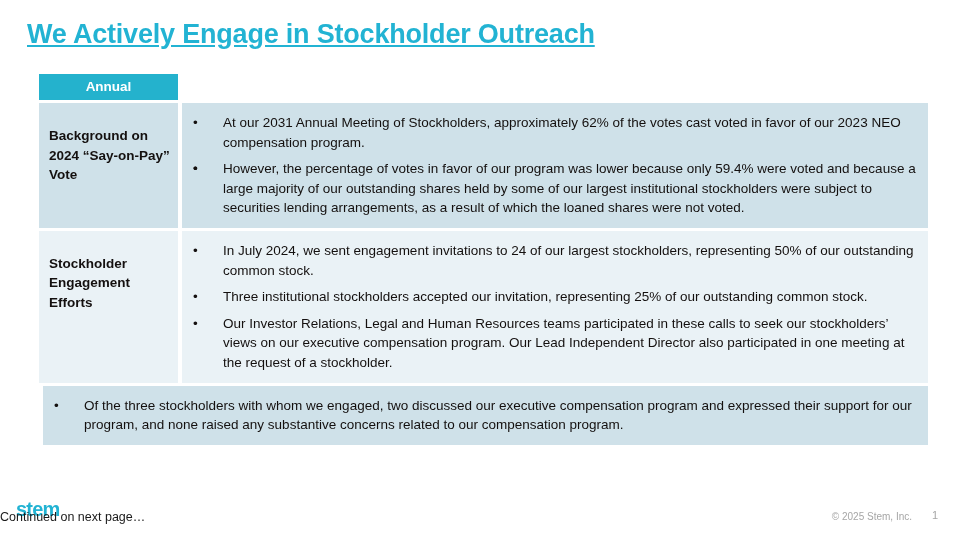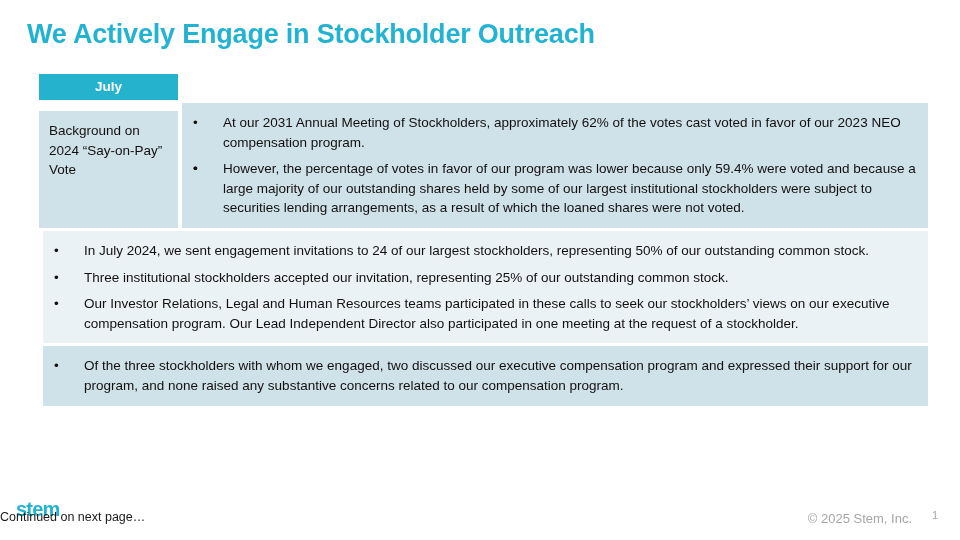--- a/index.html
+++ b/index.html
@@ -27,20 +27,21 @@
     position: absolute;
     left: 27px;
     top: 20px;
     width: 900px;
     font-size: 27px;
     font-weight: bold;
     color: #22b3d3;
     letter-spacing: -0.2px;
     line-height: 1.1;
     white-space: nowrap;
+    text-decoration: underline;
   }
 
   
   .table {
     position: absolute;
     left: 39px;
     top: 74px;
     width: 889px;
   }
 
@@ -76,25 +77,24 @@
     text-align: center;
     padding: 6px 4px 7px 4px;
     height: 26px;
     line-height: 14px;
     box-sizing: border-box;
   }
 
   
   .body-row .t-col-topic {
     font-size: 13.5px;
-    font-weight: normal;
+    font-weight: bold;
     color: #14100f;
-    padding: 10px 8px 10px 10px;
+    padding: 23px 8px 10px 10px;
     line-height: 19.5px;
-    margin-top: 8px;
   }
   .body-row .t-col-info {
     padding: 10px 10px 10px 0;
   }
 
   .shade-dark .t-col-topic,
   .shade-dark .t-col-info { background: #cfe1e9; }
 
   .shade-light .t-col-topic,
   .shade-light .t-col-info { background: #eaf2f6; }
@@ -140,21 +140,21 @@
     left: 0;
     top: 510px;
     width: 778px;
     font-size: 12.5px;
     color: #1a1a1a;
   }
   .copyright {
     position: absolute;
     right: 48px;
     top: 511px;
-    font-size: 13px;
+    font-size: 10px;
     color: #a6a6a6;
     white-space: nowrap;
   }
   .page-number {
     position: absolute;
     right: 22px;
     top: 509px;
     font-size: 11px;
     color: #a6a6a6;
   }
@@ -162,21 +162,21 @@
 </head>
 <body>
 
 <div class="slide">
 
   <div class="slide-title">We Actively Engage in Stockholder Outreach</div>
 
   <div class="table">
 
     <div class="t-row header-row">
-      <div class="t-col-topic">July</div>
+      <div class="t-col-topic">Annual</div>
       <div class="t-gap"></div>
     </div>
 
     <div class="t-row body-row shade-dark">
       <div class="t-col-topic">Background on 2024 “Say-on-Pay” Vote</div>
       <div class="t-gap"></div>
       <div class="t-col-info">
         <ul class="bullets">
           <li>
             <span class="bullet-dot">•</span>
@@ -187,20 +187,21 @@
           </li>
           <li>
             <span class="bullet-dot">•</span>
             <span>However, the percentage of votes in favor of our program was lower because only 59.4% were voted and because a large majority of our outstanding shares held by some of our largest institutional stockholders were subject to securities lending arrangements, as a result of which the loaned shares were not voted.</span>
           </li>
         </ul>
       </div>
     </div>
 
     <div class="t-row body-row shade-light">
+      <div class="t-col-topic">Stockholder Engagement Efforts</div>
       <div class="t-gap"></div>
       <div class="t-col-info">
         <ul class="bullets">
           <li>
             <span class="bullet-dot">•</span>
             <span>In July 2024, we sent engagement invitations to 24 of our largest stockholders, representing 50% of our outstanding common stock.</span>
           </li>
           <li>
             <span class="bullet-dot">•</span>
             <span>Three institutional stockholders accepted our invitation, representing 25% of our outstanding common stock.</span>

